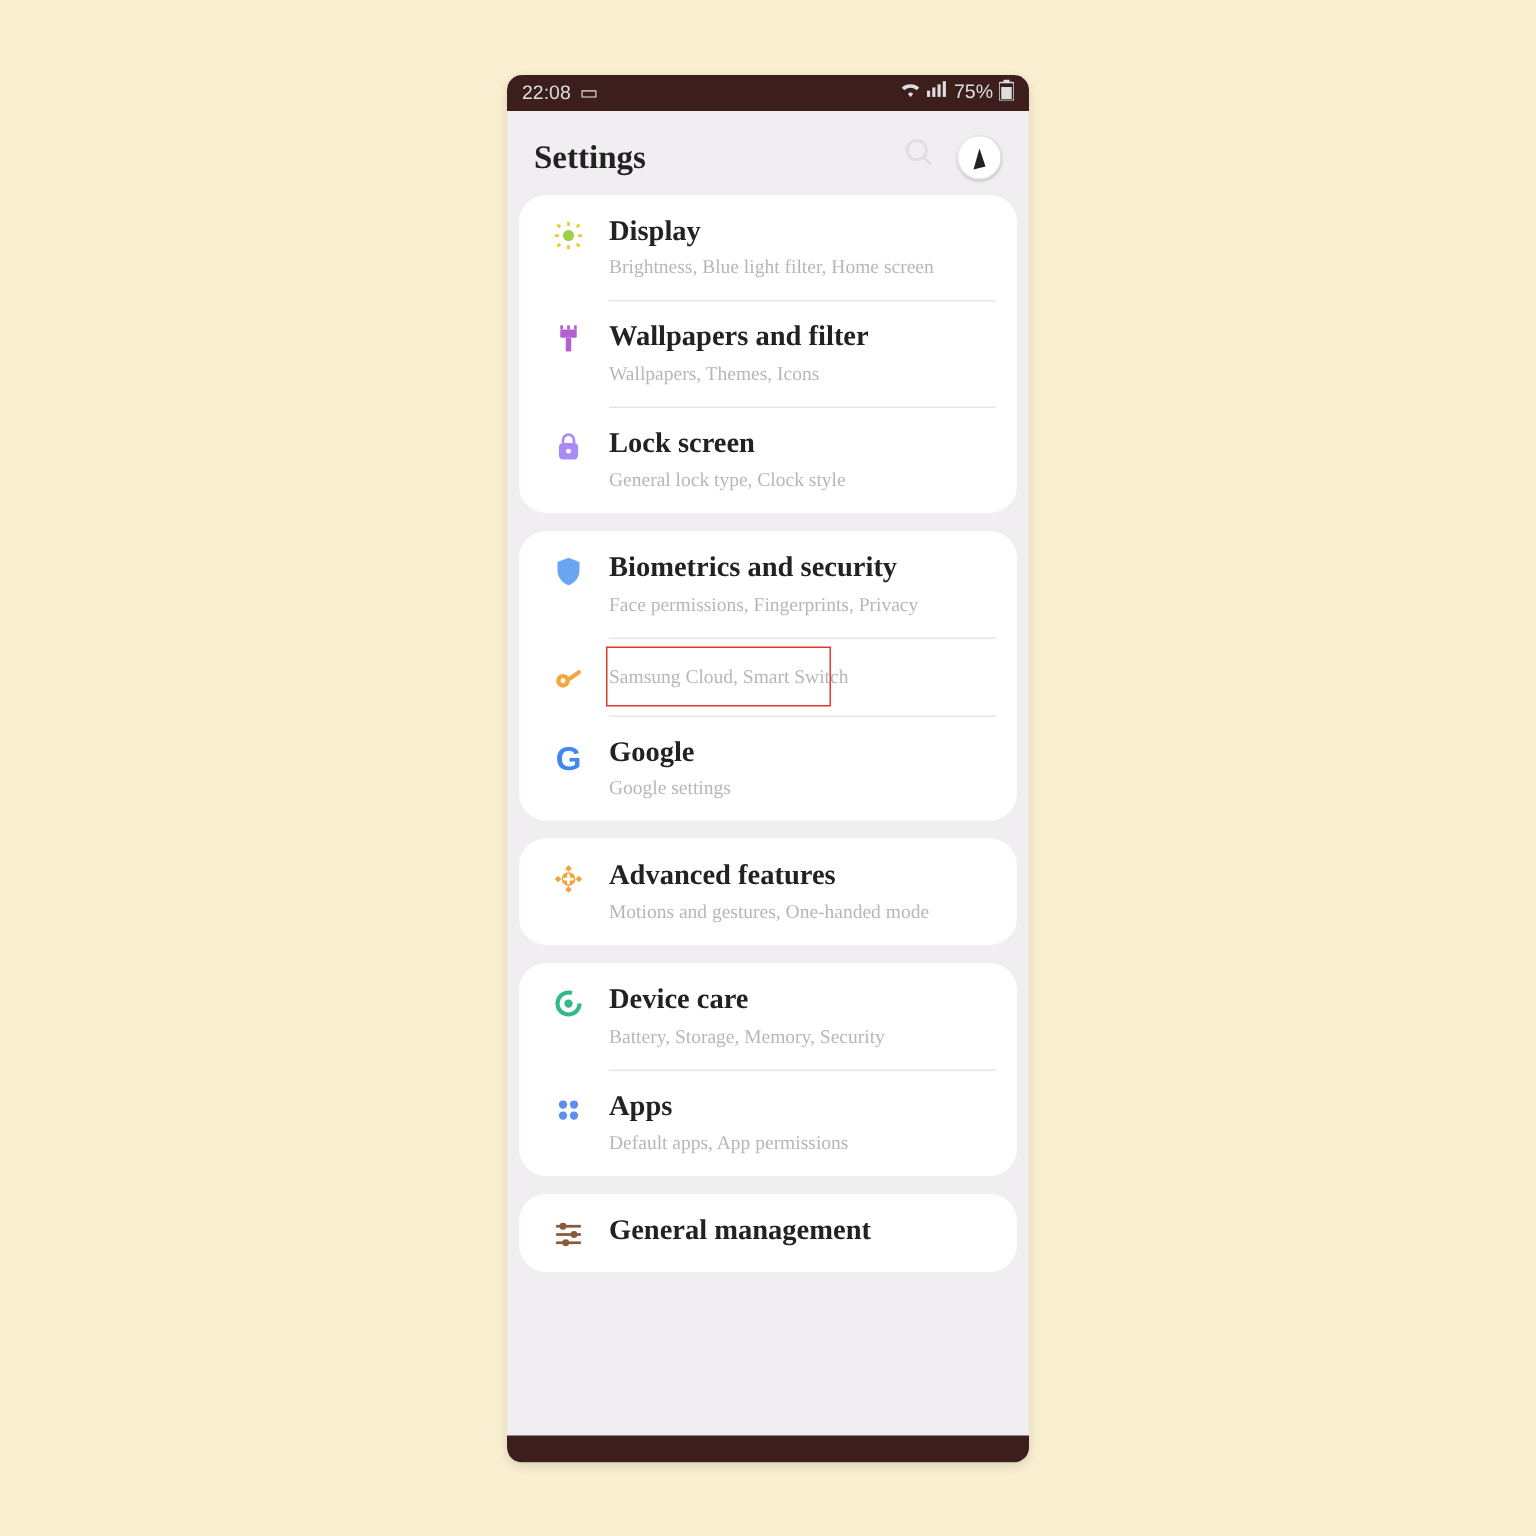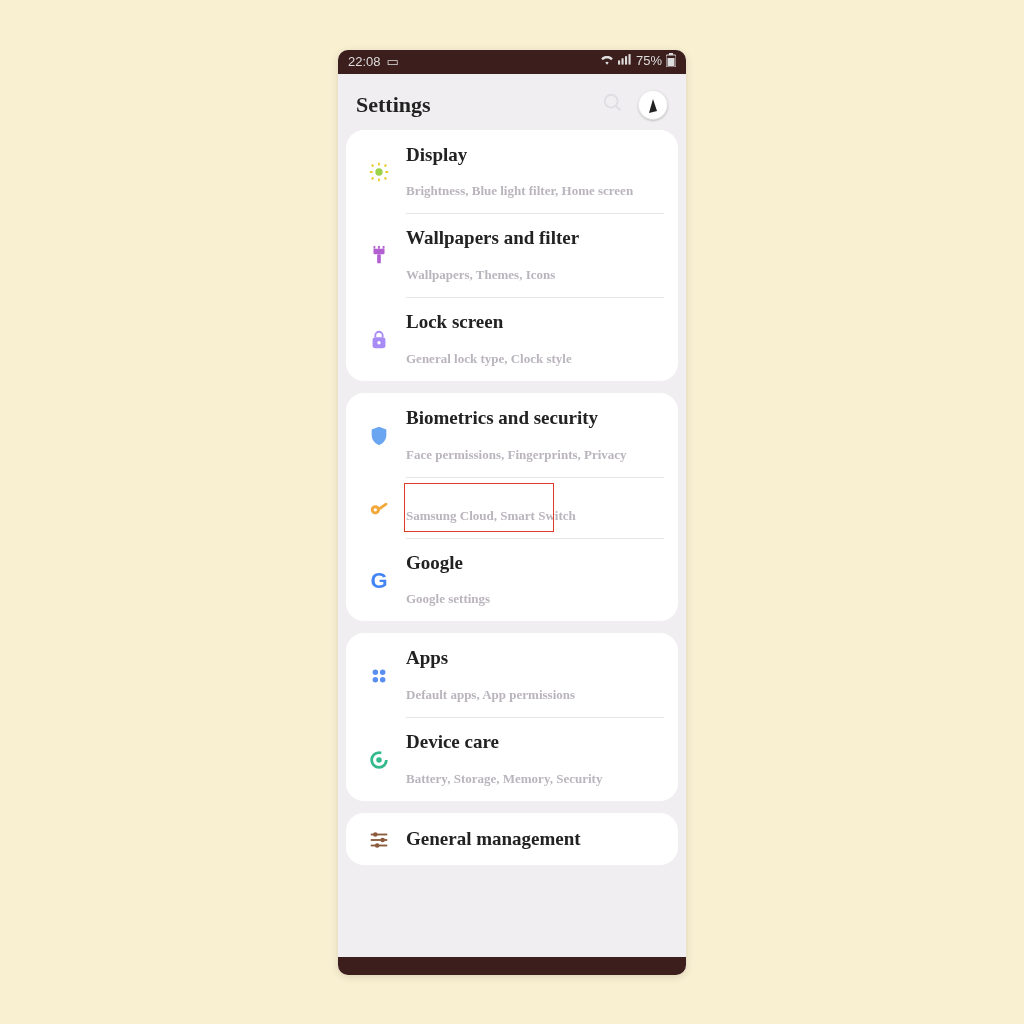--- a/index.html
+++ b/index.html
@@ -62,21 +62,21 @@
     padding: 0 8px;
   }
   .card {
     background:#fff;
     border-radius:18px;
     margin-bottom:12px;
     padding: 0;
   }
   .row {
     display:flex;
-    align-items:center;
+    align-items:flex-start;
     padding:14px 14px 14px 6px;
     position:relative;
   }
   .row + .row::before {
     content:'';
     position:absolute;
     left:60px; right:14px; top:0;
     height:1px;
     background:#e9e6ea;
   }
@@ -91,22 +91,22 @@
   .textcell { flex:1; padding-right:8px; }
   .row-title {
     font-size: 19px;
     color:#222;
     font-weight:600;
     line-height:1.2;
   }
   .row-sub {
     font-size: 13px;
     color:#bab5bd;
-    margin-top:17px;
-    font-weight:700;
+    margin-top:4px;
+    font-weight:400;
   }
   .highlight-box {
     position:absolute;
     left:58px;
     right:124px;
     top:6px;
     bottom:6px;
     border:1.5px solid #e03a2a;
     pointer-events:none;
   }
@@ -250,41 +250,56 @@
           <div class="textcell">
             <div class="row-title">Google</div>
             <div class="row-sub">Google settings</div>
           </div>
         </div>
       </div>
       <div class="card">
         <div class="row">
           <div class="iconcell">
             <svg viewBox="0 0 24 24">
+              <path d="M12 2l2.4 2.4L12 6.8 9.6 4.4zM2 12l2.4-2.4L6.8 12l-2.4 2.4zM22 12l-2.4 2.4L17.2 12l2.4-2.4zM12 22l-2.4-2.4L12 17.2l2.4 2.4z" fill="#f2a33a"></path>
+              <circle cx="12" cy="12" r="5" fill="#f2a33a"></circle>
+              <path d="M12 9v6M9 12h6" stroke="#fff" stroke-width="2" stroke-linecap="round"></path>
+            </svg>
+          </div>
+          <div class="textcell">
+            <div class="row-title">Advanced features</div>
+            <div class="row-sub">Motions and gestures, One-handed mode</div>
+          </div>
+        </div>
+      </div>
+      <div class="card">
+        <div class="row">
+          <div class="iconcell">
+            <svg viewBox="0 0 24 24">
+              <circle cx="12" cy="12" r="8" fill="none" stroke="#33b98c" stroke-width="3" stroke-dasharray="40 10"></circle>
+              <circle cx="12" cy="12" r="3" fill="#33b98c"></circle>
+            </svg>
+          </div>
+          <div class="textcell">
+            <div class="row-title">Device care</div>
+            <div class="row-sub">Battery, Storage, Memory, Security</div>
+          </div>
+        </div>
+        <div class="row">
+          <div class="iconcell">
+            <svg viewBox="0 0 24 24">
               <circle cx="8" cy="8" r="3" fill="#5a8ef0"></circle>
               <circle cx="16" cy="8" r="3" fill="#5a8ef0"></circle>
               <circle cx="8" cy="16" r="3" fill="#5a8ef0"></circle>
               <circle cx="16" cy="16" r="3" fill="#5a8ef0"></circle>
             </svg>
           </div>
           <div class="textcell">
             <div class="row-title">Apps</div>
             <div class="row-sub">Default apps, App permissions</div>
-          </div>
-        </div>
-        <div class="row">
-          <div class="iconcell">
-            <svg viewBox="0 0 24 24">
-              <circle cx="12" cy="12" r="8" fill="none" stroke="#33b98c" stroke-width="3" stroke-dasharray="40 10"></circle>
-              <circle cx="12" cy="12" r="3" fill="#33b98c"></circle>
-            </svg>
-          </div>
-          <div class="textcell">
-            <div class="row-title">Device care</div>
-            <div class="row-sub">Battery, Storage, Memory, Security</div>
           </div>
         </div>
       </div>
       <div class="card">
         <div class="row">
           <div class="iconcell">
             <svg viewBox="0 0 24 24">
               <line x1="3" y1="6" x2="21" y2="6" stroke="#8b5a3c" stroke-width="2"></line>
               <line x1="3" y1="12" x2="21" y2="12" stroke="#8b5a3c" stroke-width="2"></line>
               <line x1="3" y1="18" x2="21" y2="18" stroke="#8b5a3c" stroke-width="2"></line>

